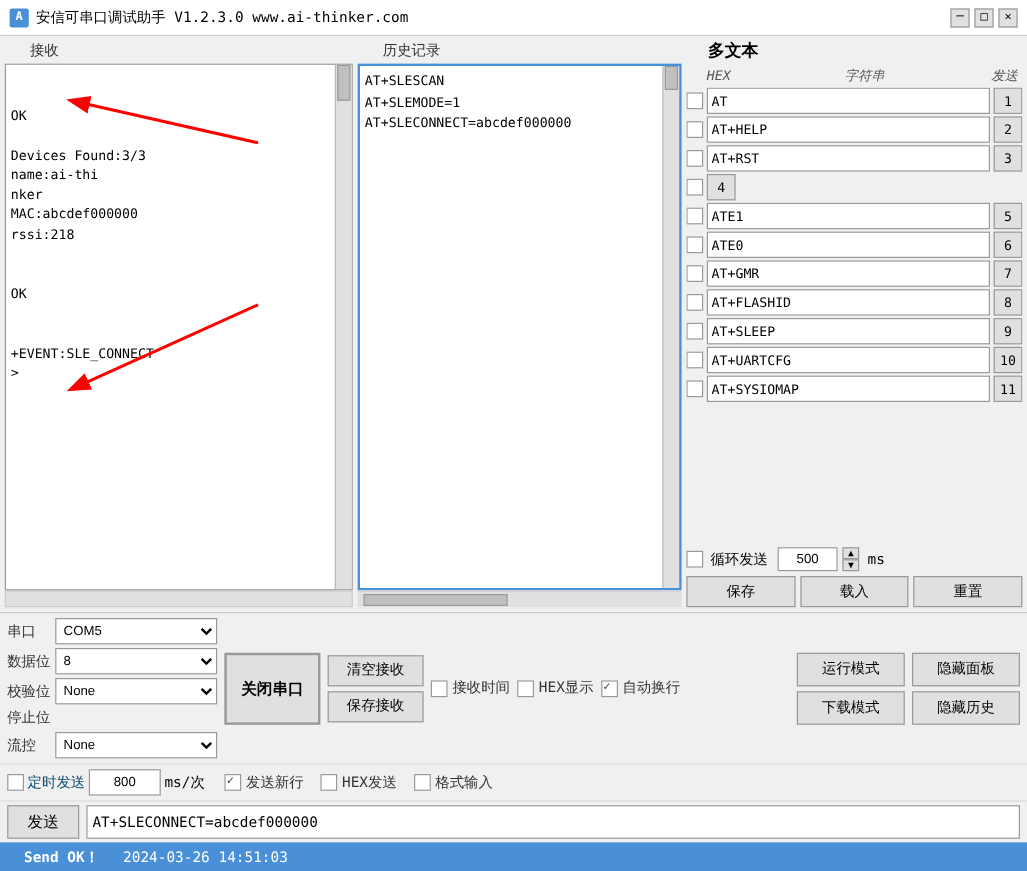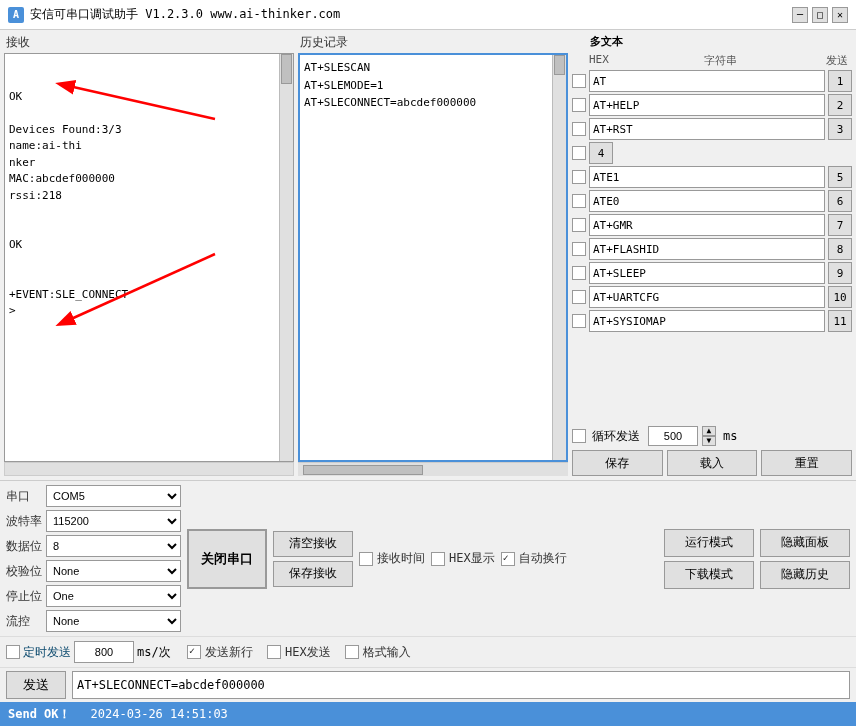--- a/index.html
+++ b/index.html
@@ -63,20 +63,21 @@
       display: flex;
       flex-direction: column;
       background: #f0f0f0;
       flex-shrink: 0;
     }
     .panel-label {
       font-size: 12px;
       color: #333;
       margin-bottom: 2px;
       padding-left: 2px;
+      margin-left: 19px;
     }
     #receive-textarea {
       flex: 1;
       border: 1px solid #999;
       background: #fff;
       padding: 4px;
       font-family: monospace;
       font-size: 11px;
       color: #000;
       overflow-y: auto;
@@ -357,21 +358,21 @@
       font-family: monospace;
     }
 
     
     #statusbar {
       background: #4a90d9;
       color: #fff;
       height: 24px;
       display: flex;
       align-items: center;
-      padding: 0 8px;
+      padding: 0 20px;
       font-size: 12px;
       gap: 20px;
       flex-shrink: 0;
     }
     #statusbar-left { font-weight: bold; }
     #statusbar-mid { display: flex; gap: 20px; flex: 1; }
     #statusbar-right {}
 
     
     ::-webkit-scrollbar { width: 12px; height: 12px; }
@@ -468,23 +469,23 @@
     </div>
 
     <div id="history-hscroll">
       <div id="history-hscroll-thumb"></div>
     </div>
   </div>
 
   <div id="multitext-panel">
     <div id="multitext-header">
       <div style="width:14px;"></div>
-      <span style="font-size:11px; font-weight:bold;">多文本</span>
-    </div>
-    <div style="display:flex; align-items:flex-start; gap:3px; margin-bottom:2px;">
+      <span style="font-size:14px; font-weight:bold;">多文本</span>
+    </div>
+    <div style="display:flex; align-items:center; gap:3px; margin-bottom:2px;font-style:italic;">
       <div style="width:14px;"></div>
       <span style="width:30px; font-size:11px; color:#555;">HEX</span>
       <span style="flex:1; text-align:center; font-size:11px; color:#555;">字符串</span>
       <span style="width:30px; text-align:center; font-size:11px; color:#555;">发送</span>
     </div>
     <div id="mt-rows">
         <div class="mt-row">
           <div class="mt-checkbox"></div>
           <input class="mt-input" type="text" value="AT" style="">
           <div class="mt-send-btn">1</div>
@@ -565,42 +566,33 @@
   <div id="toolbar-row1">
 
     <div id="left-controls">
       <div class="ctrl-row">
         <span class="ctrl-label">串口</span>
         <select class="ctrl-select">
           <option>COM5</option>
         </select>
       </div>
       <div class="ctrl-row">
-        <span class="ctrl-label">波特率</span>
-        <select class="ctrl-select">
-          <option>115200</option>
-        </select>
-      </div>
-      <div class="ctrl-row">
         <span class="ctrl-label">数据位</span>
         <select class="ctrl-select">
           <option>8</option>
         </select>
       </div>
       <div class="ctrl-row">
         <span class="ctrl-label">校验位</span>
         <select class="ctrl-select">
           <option>None</option>
         </select>
       </div>
       <div class="ctrl-row">
         <span class="ctrl-label">停止位</span>
-        <select class="ctrl-select">
-          <option>One</option>
-        </select>
       </div>
       <div class="ctrl-row">
         <span class="ctrl-label">流控</span>
         <select class="ctrl-select">
           <option>None</option>
         </select>
       </div>
     </div>
 
     <div id="open-port-btn">关闭串口</div>

